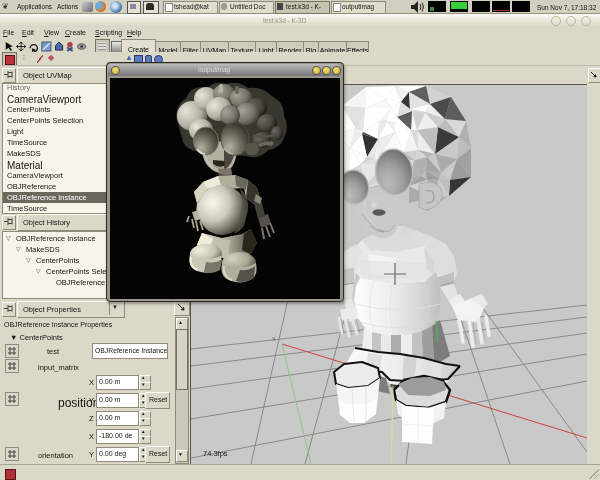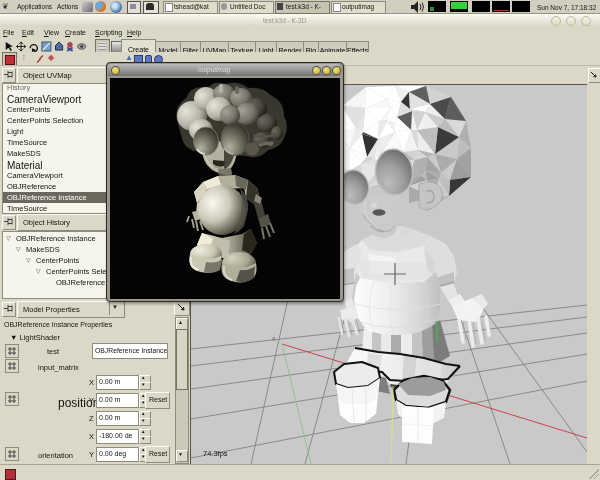--- a/index.html
+++ b/index.html
@@ -148,26 +148,26 @@
 <div class="txt" style="left:36px;top:256px;font-size:7.5px">CenterPoints</div>
 <div class="txt" style="left:36px;top:267px;font-size:6px;color:#555">▽</div>
 <div class="txt" style="left:46px;top:267px;font-size:7.5px">CenterPoints Selection</div>
 <div class="txt" style="left:56px;top:278px;font-size:7.5px">OBJReference</div>
 
 <div class="btn" style="left:2px;top:302px;width:12px;height:13px"></div>
 <svg class="abs" style="left:3px;top:304px" width="10" height="9" viewBox="0 0 10 9">
     <path d="M1,4.5 h4 M5,1 v7 M5,2.5 h4 M5,6.5 h4 M9,1.5 v6" stroke="#444" fill="none"></path>
   </svg>
 <div class="btn" style="left:17px;top:301px;width:106px;height:15px"></div>
-<div class="txt" style="left:23px;top:305px;font-size:7.5px">Model Properties</div>
+<div class="txt" style="left:23px;top:305px;font-size:7.5px">Object Properties</div>
 <div class="abs" style="left:109px;top:302px;width:13px;height:13px;border-left:1px solid #8e8b7a"></div>
 <div class="txt" style="left:112px;top:304px;font-size:6px;color:#222">▼</div>
 
 <div class="txt" style="left:4px;top:321px;font-size:7px">OBJReference Instance Properties</div>
-<div class="txt" style="left:10px;top:333px;font-size:7.5px">▼ LightShader</div>
+<div class="txt" style="left:10px;top:333px;font-size:7.5px">▼ CenterPoints</div>
 <svg class="abs" style="left:5px;top:344px" width="14" height="14" viewBox="0 0 14 14">
     <rect x="0.5" y="0.5" width="13" height="13" fill="#dcd8c8" stroke="#8e8b7a"></rect>
     <path d="M3,5 h8 M3,9 h8 M5,3 v8 M9,3 v8" stroke="#444"></path>
   </svg>
 <svg class="abs" style="left:5px;top:359px" width="14" height="14" viewBox="0 0 14 14">
     <rect x="0.5" y="0.5" width="13" height="13" fill="#dcd8c8" stroke="#8e8b7a"></rect>
     <path d="M3,5 h8 M3,9 h8 M5,3 v8 M9,3 v8" stroke="#444"></path>
   </svg>
 <svg class="abs" style="left:5px;top:392px" width="14" height="14" viewBox="0 0 14 14">
     <rect x="0.5" y="0.5" width="13" height="13" fill="#dcd8c8" stroke="#8e8b7a"></rect>

